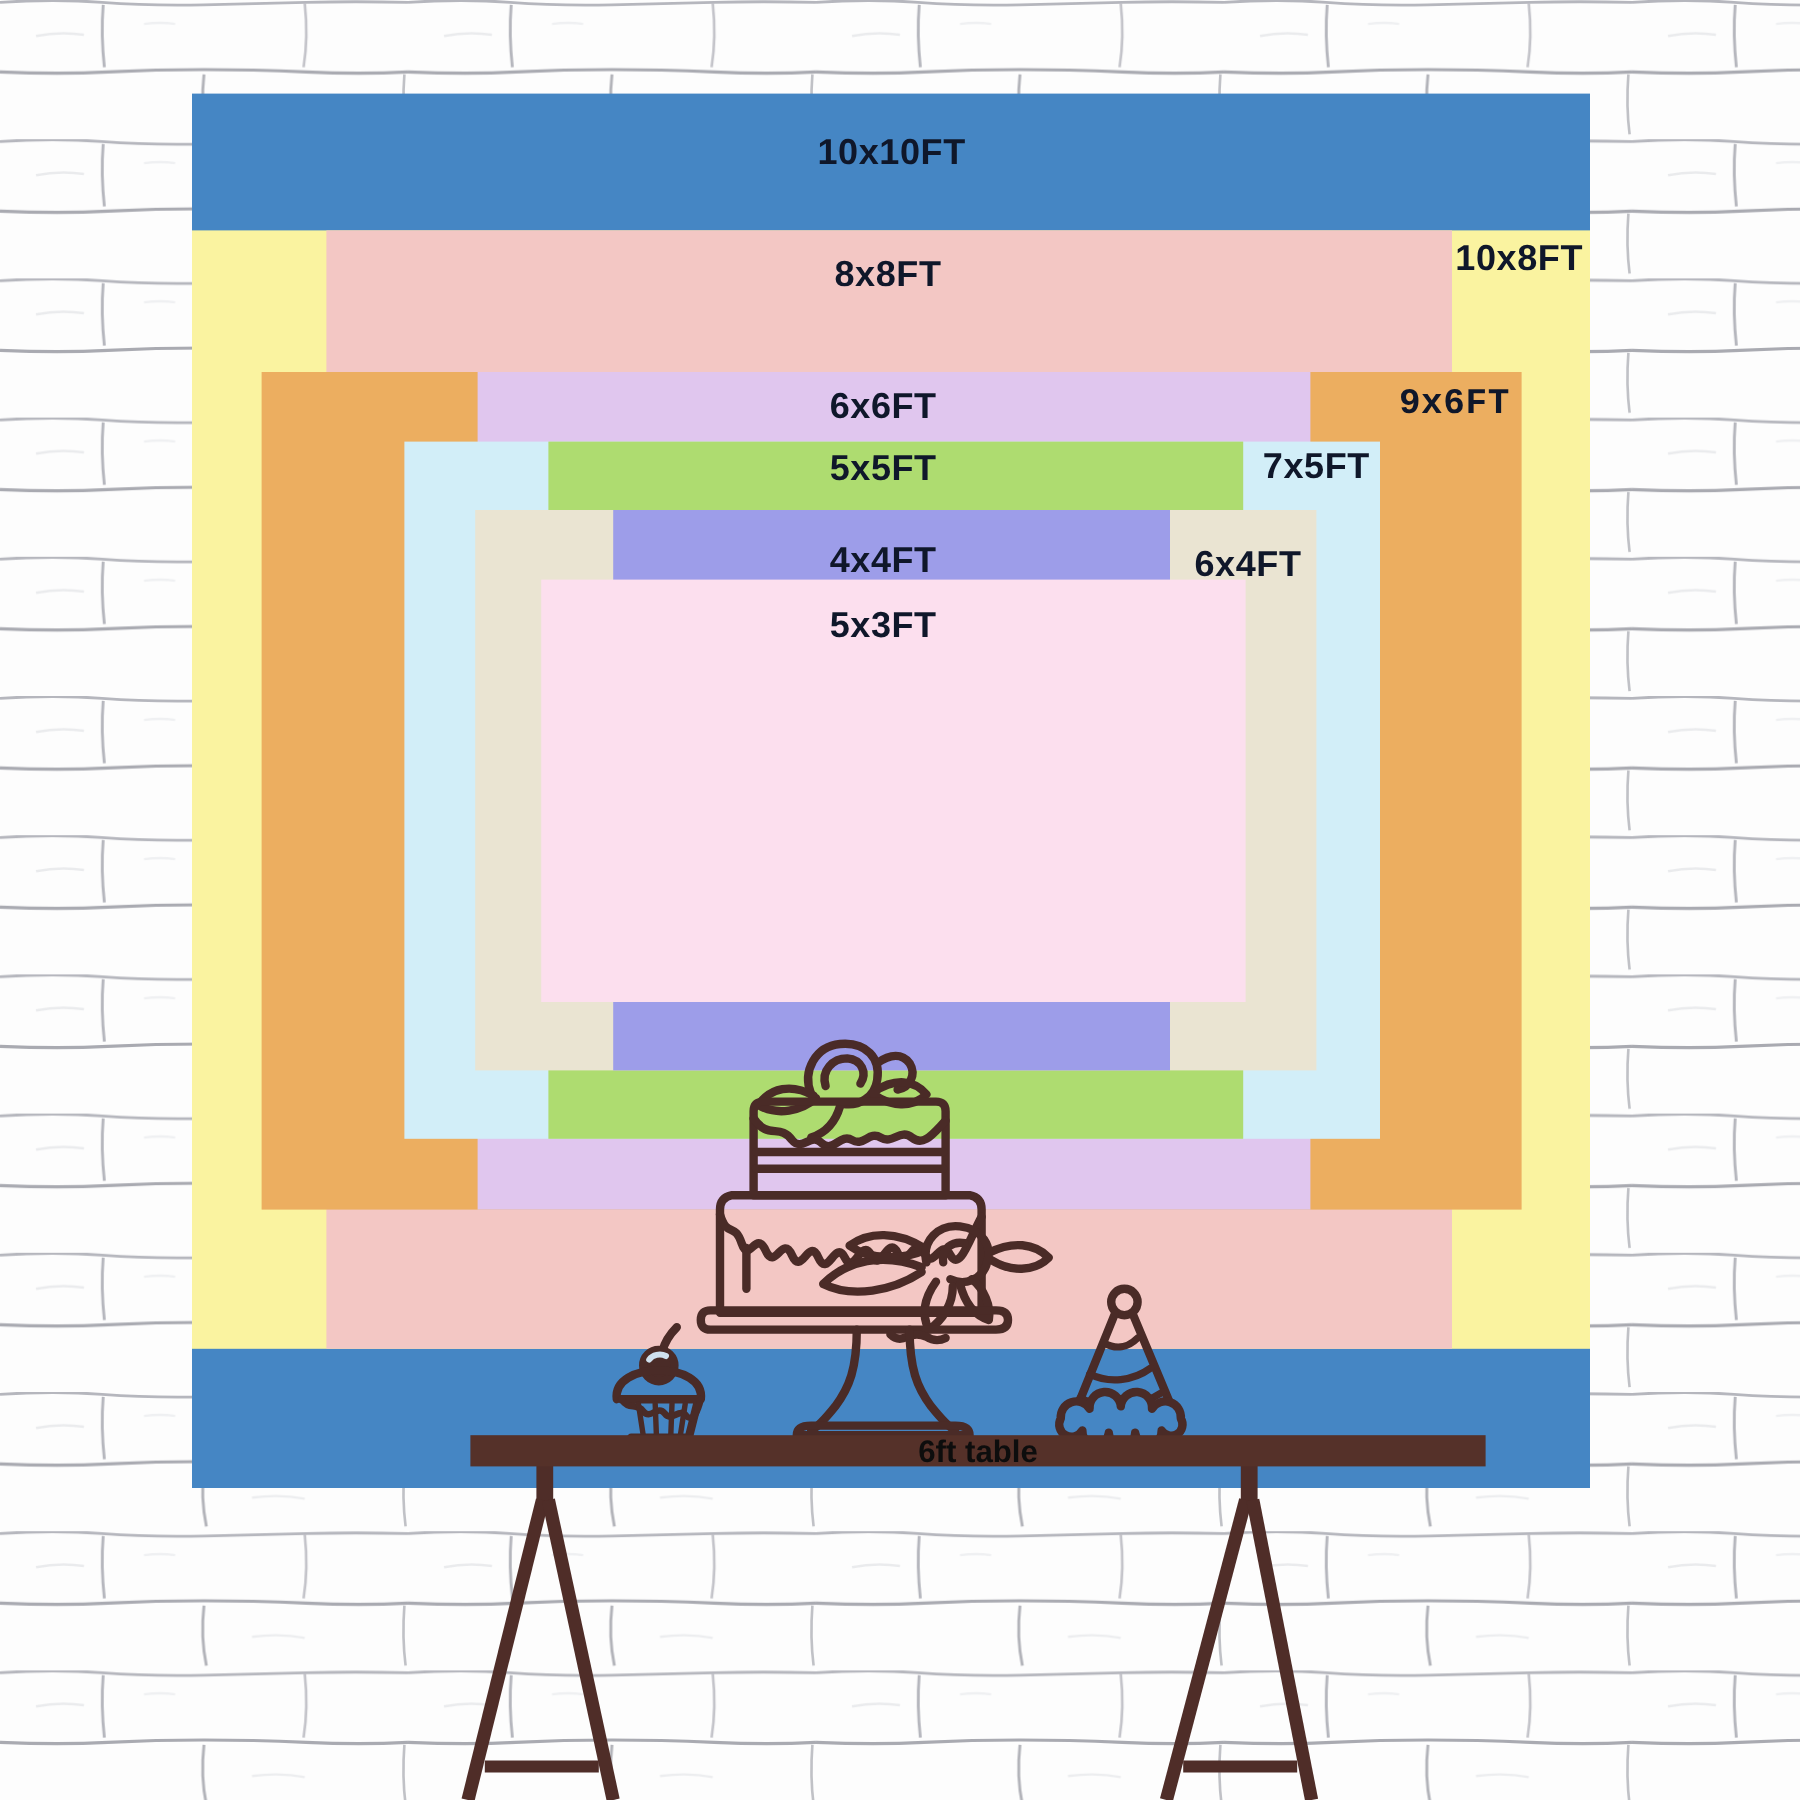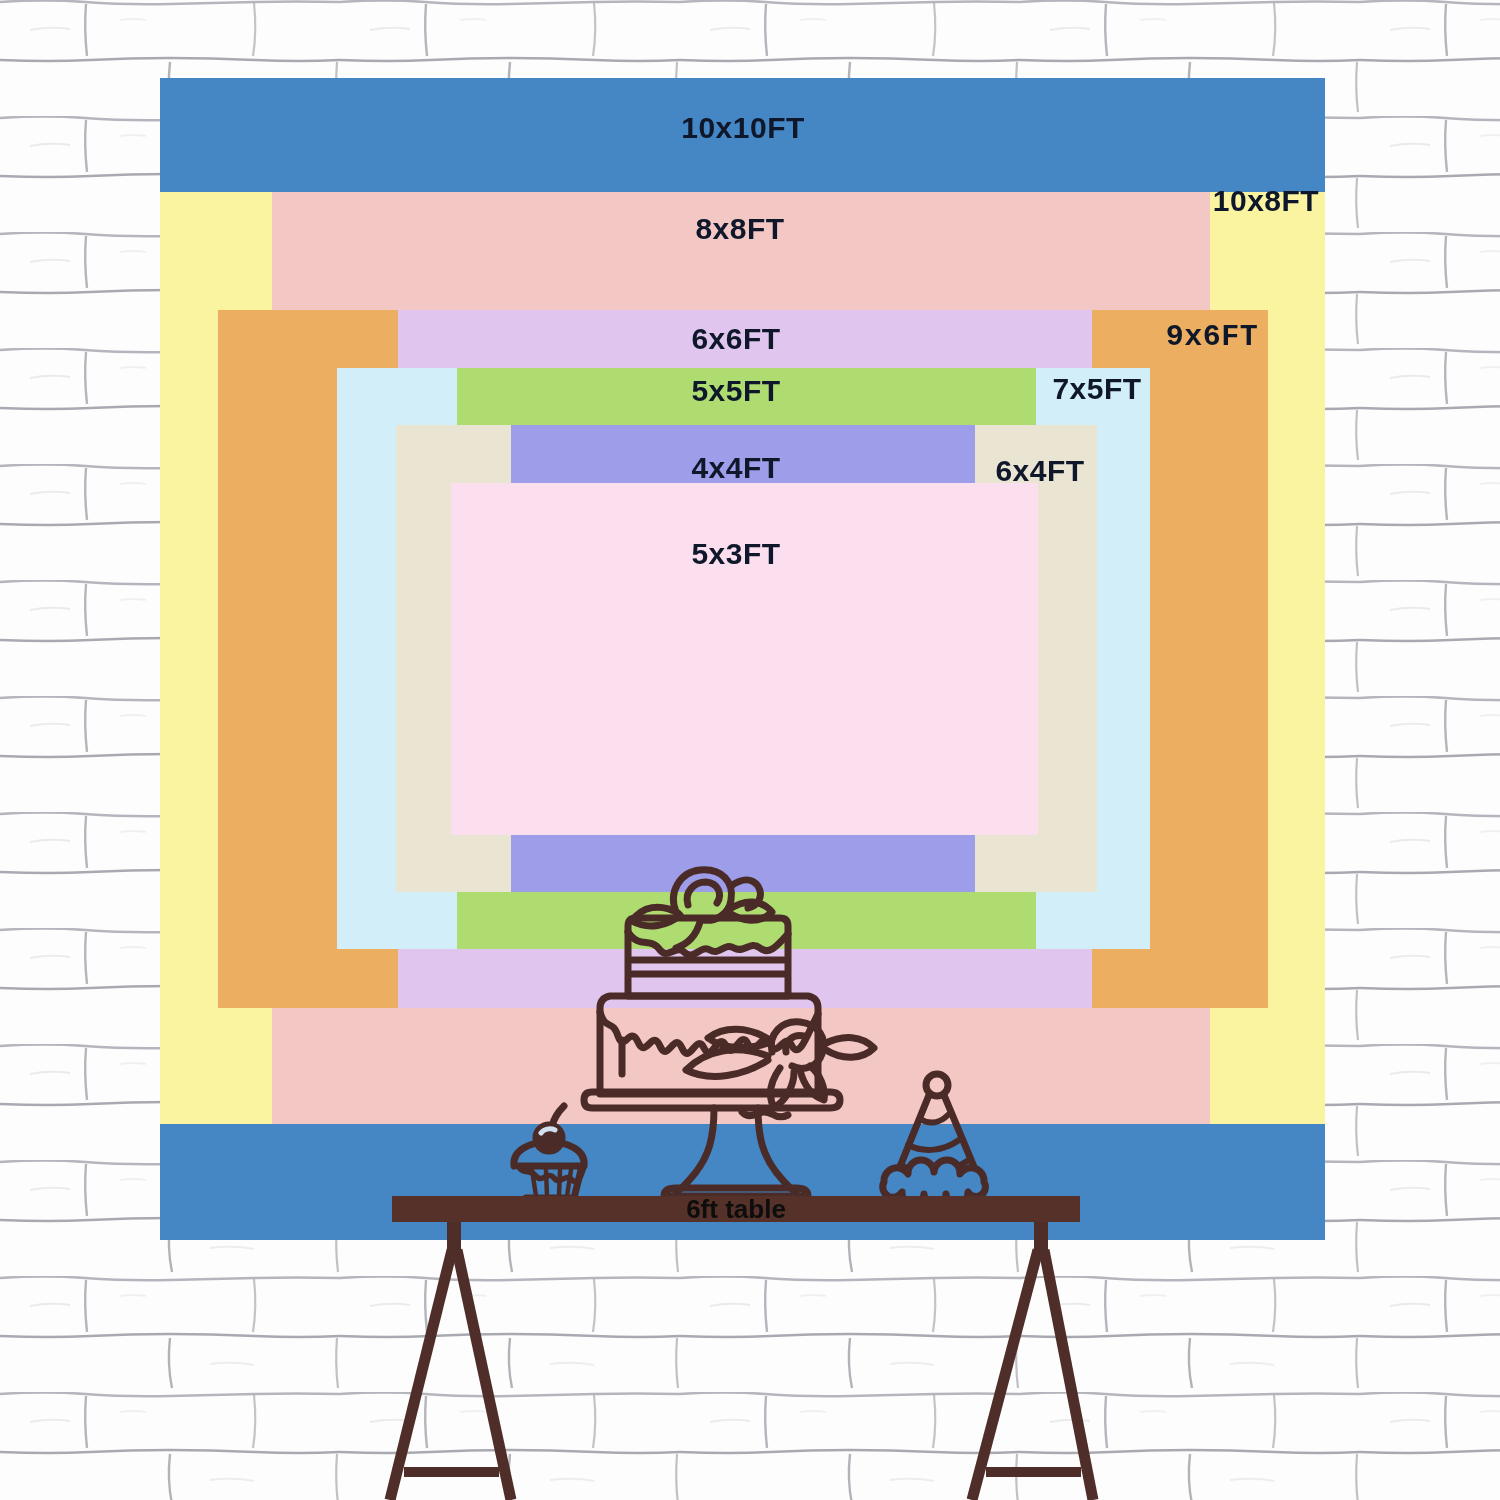--- a/index.html
+++ b/index.html
@@ -20,33 +20,33 @@
   .r-6x4  {left:396px;top:425px;width:701px;height:467px;background:#eae4d2;}
   .r-4x4  {left:511px;top:425px;width:464px;height:467px;background:#9d9de9;}
   .r-5x3  {left:451px;top:483px;width:587px;height:352px;background:#fcdfee;}
   
   .lbl{
     position:absolute;z-index:2;transform:translate(-50%,-50%);
     font-size:30px;font-weight:600;color:#0f172a;white-space:nowrap;letter-spacing:.5px;
   }
   .l-10x10{left:743px;top:128px;}
   .l-8x8  {left:740px;top:219px;margin-top:10px;}
-  .l-10x8 {left:1266px;top:201px;}
+  .l-10x8 {left:1266px;top:216px;}
   .l-6x6  {left:736px;top:339px;}
   .l-9x6  {left:1212px;top:337px;font-family:Liberation Mono, monospace;}
   .l-5x5  {left:736px;top:391px;}
   .l-7x5  {left:1097px;top:389px;}
   .l-4x4  {left:736px;top:468px;}
   .l-6x4  {left:1040px;top:443px;margin-top:28px;}
-  .l-5x3  {left:736px;top:522px;margin-top:32px;}
+  .l-5x3  {left:736px;top:522px;}
   
   .decor{position:absolute;left:0;top:0;z-index:3;}
   
   .table-bar{
-    position:absolute;z-index:4;left:392px;top:1196px;width:688px;height:26px;
+    position:absolute;z-index:4;left:392px;top:1196px;width:846px;height:26px;
     background:#553129;display:flex;align-items:center;justify-content:center;
   }
   .table-bar span{
     font-size:26px;font-weight:600;color:#0d0d0d;line-height:26px;white-space:nowrap;
   }
 </style>
 </head>
 <body>
 
 <div id="stage">

